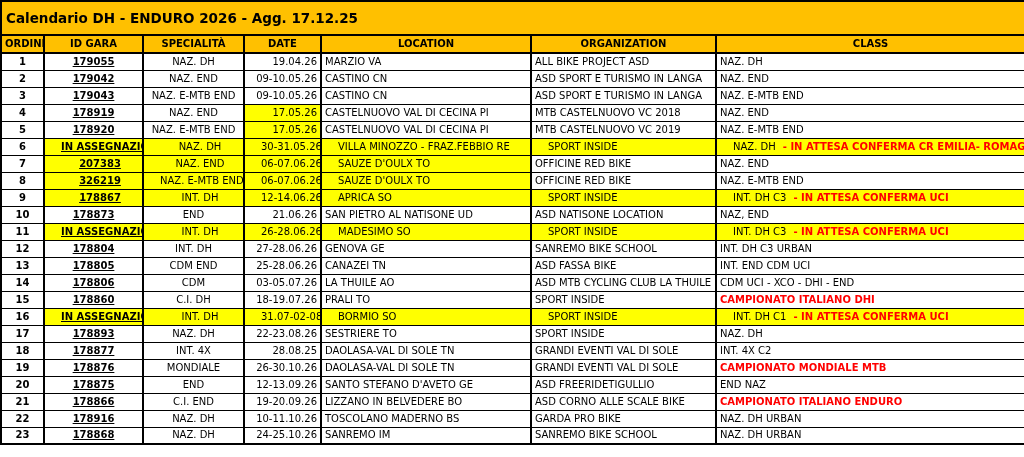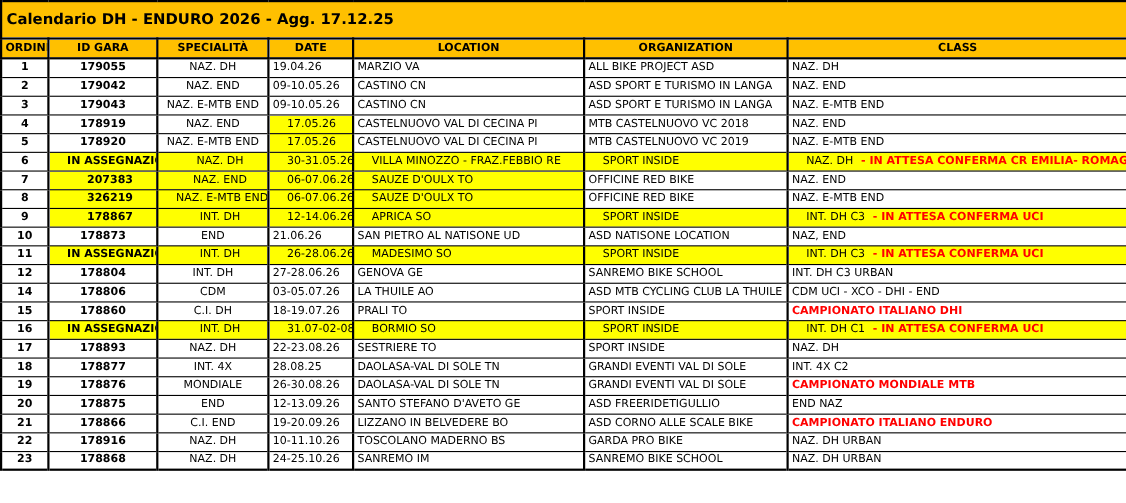--- a/index.html
+++ b/index.html
@@ -47,23 +47,23 @@
   }
   tr.header-row th{
     background:var(--header-bg);
     font-weight:bold;
     font-size:10px;
     text-align:center;
     height:18px;
     border-bottom-width:2px;
   }
   td.c-ordine{text-align:center;font-weight:bold;}
-  td.c-idgara{text-align:center;font-weight:bold;}
+  td.c-idgara{text-align:center;font-weight:bold;text-decoration:underline;}
   td.c-spec{text-align:center;}
-  td.c-date{text-align:left;}
+  td.c-date{text-align:right;}
   td.c-loc, td.c-org, td.c-class{text-align:left;}
   td.hl{background:var(--highlight-bg);padding-left:16px;}
   .class-note{
     color:var(--note-red);
     font-weight:bold;
   }
   .class-note.gap{margin-left:7px;}
 </style>
 </head>
 <body>
@@ -195,20 +195,29 @@
       <tr>
         <td class="c-ordine">12</td>
         <td class="c-idgara">178804</td>
         <td class="c-spec">INT. DH</td>
         <td class="c-date">27-28.06.26</td>
         <td class="c-loc">GENOVA GE</td>
         <td class="c-org">SANREMO BIKE SCHOOL</td>
         <td class="c-class"><span>INT. DH C3 URBAN</span></td>
       </tr>
       <tr>
+        <td class="c-ordine">13</td>
+        <td class="c-idgara">178805</td>
+        <td class="c-spec">CDM END</td>
+        <td class="c-date">25-28.06.26</td>
+        <td class="c-loc">CANAZEI TN</td>
+        <td class="c-org">ASD FASSA BIKE</td>
+        <td class="c-class"><span>INT. END CDM UCI</span></td>
+      </tr>
+      <tr>
         <td class="c-ordine">14</td>
         <td class="c-idgara">178806</td>
         <td class="c-spec">CDM</td>
         <td class="c-date">03-05.07.26</td>
         <td class="c-loc">LA THUILE AO</td>
         <td class="c-org">ASD MTB CYCLING CLUB LA THUILE</td>
         <td class="c-class"><span>CDM UCI - XCO - DHI - END</span></td>
       </tr>
       <tr>
         <td class="c-ordine">15</td>
@@ -243,21 +252,21 @@
         <td class="c-spec">INT. 4X</td>
         <td class="c-date">28.08.25</td>
         <td class="c-loc">DAOLASA-VAL DI SOLE TN</td>
         <td class="c-org">GRANDI EVENTI VAL DI SOLE</td>
         <td class="c-class"><span>INT. 4X C2</span></td>
       </tr>
       <tr>
         <td class="c-ordine">19</td>
         <td class="c-idgara">178876</td>
         <td class="c-spec">MONDIALE</td>
-        <td class="c-date">26-30.08.26</td>
+        <td class="c-date">26-30.10.26</td>
         <td class="c-loc">DAOLASA-VAL DI SOLE TN</td>
         <td class="c-org">GRANDI EVENTI VAL DI SOLE</td>
         <td class="c-class"><span></span><span class="class-note">CAMPIONATO MONDIALE MTB</span></td>
       </tr>
       <tr>
         <td class="c-ordine">20</td>
         <td class="c-idgara">178875</td>
         <td class="c-spec">END</td>
         <td class="c-date">12-13.09.26</td>
         <td class="c-loc">SANTO STEFANO D'AVETO GE</td>

